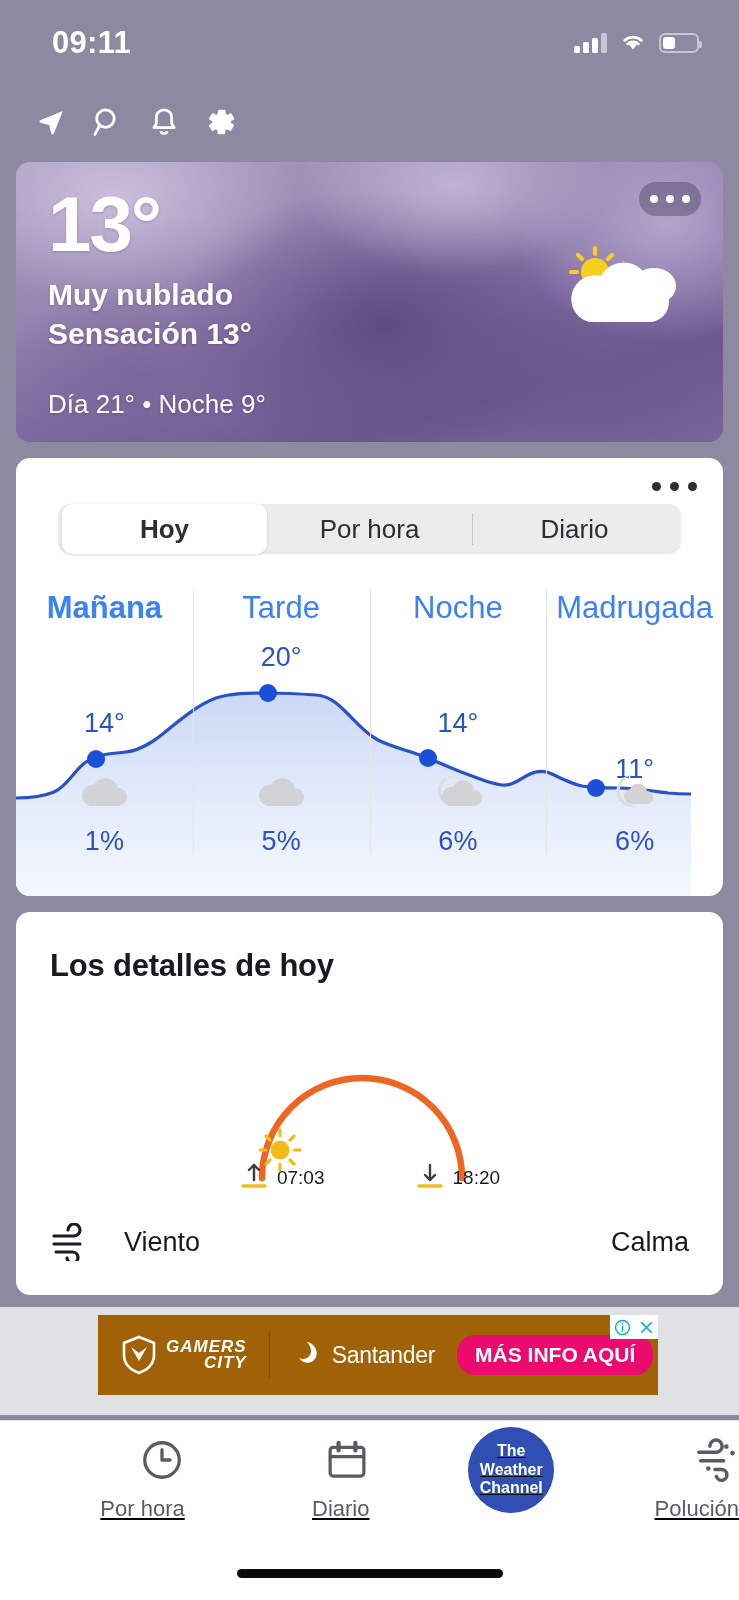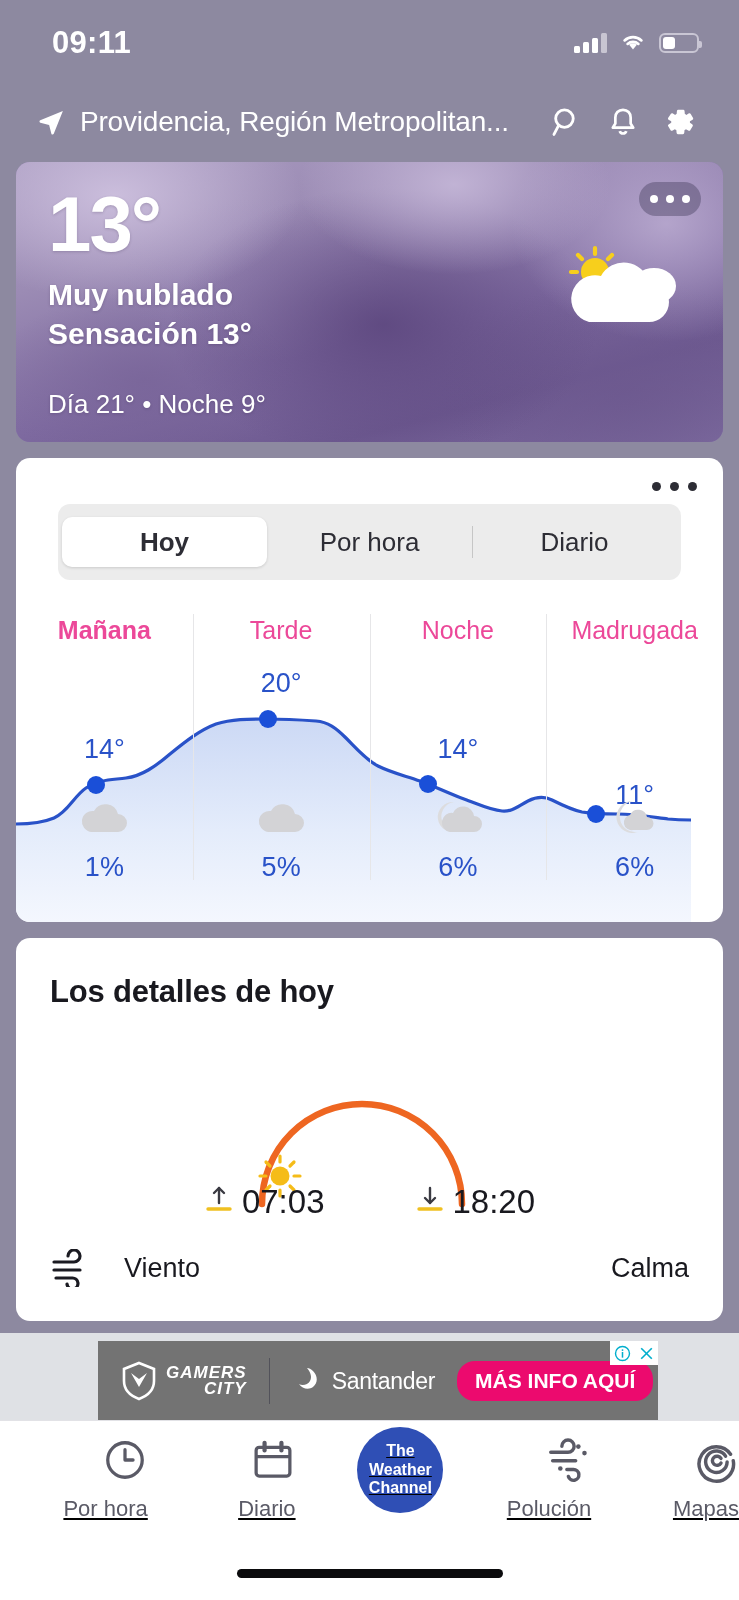--- a/index.html
+++ b/index.html
@@ -178,21 +178,21 @@
   }
   .card-menu {
     position: absolute; top: 24px; right: 26px;
     display: flex; gap: 9px; cursor: pointer;
   }
   .card-menu i { width: 9px; height: 9px; border-radius: 50%; background: #2d2d35; display: block; }
 
   
   .tabs-wrap { padding: 46px 42px 0 42px; }
   .tabs {
-    height: 76px;
+    height: 50px;
     background: #ececec;
     border-radius: 12px;
     display: flex;
     align-items: center;
     padding: 4px;
     position: relative;
   }
   .tab {
     flex: 1 1 0;
     height: 50px;
@@ -235,22 +235,22 @@
     align-items: center;
   }
   .fc-col + .fc-col::before {
     content: "";
     position: absolute; left: 0; top: 12px; bottom: 42px;
     width: 1px;
     background: #e6e6e8;
   }
   .fc-label {
     margin-top: 14px;
-    font-size: 25px;
-    color: #ec4899;
+    font-size: 31px;
+    color: #3b82f6;
   }
   .fc-label.bold { font-weight: 700; }
   .fc-temp {
     position: absolute;
     font-size: 27px;
     color: #2952c8;
     font-weight: 400;
   }
   .fc-svg { position: absolute; left: 0; top: 0; }
   .fc-bottom {
@@ -292,21 +292,21 @@
     left: 0; right: 0; bottom: 6px;
     display: flex;
     justify-content: center;
     gap: 90px;
     align-items: center;
   }
   .sun-t {
     display: flex;
     align-items: center;
     gap: 8px;
-    font-size: 33px;
+    font-size: 19px;
     color: #19191f;
   }
   .wind-row {
     display: flex;
     align-items: center;
     padding: 20px 34px 34px 34px;
     border-top: 1px solid transparent;
   }
   .wind-icon { width: 44px; flex: 0 0 44px; display: flex; }
   .wind-label {
@@ -324,21 +324,21 @@
   .ad-zone {
     margin-top: 12px;
     background: #dfe1e5;
     padding: 8px 0 20px 0;
     display: flex;
     justify-content: center;
   }
   .ad {
     position: relative;
     width: 560px; height: 80px;
-    background: #737373;
+    background: #a16207;
     display: flex;
     align-items: center;
     overflow: hidden;
     margin-left: 17px;
   }
   .ad-gamers {
     display: flex; align-items: center; gap: 10px;
     padding-left: 24px;
   }
   .ad-gc-text {
@@ -462,21 +462,20 @@
       </span>
     </div>
   </div>
 
   <div class="header">
     <span class="loc-arrow">
       <svg width="30" height="30" viewBox="0 0 24 24">
         <path d="M21.5 3.2 L3.4 10.6 c-.9.4-.8 1.7.1 1.9 l7 1.8 1.8 7 c.2.9 1.5 1 1.9.1 Z" fill="#fff"></path>
       </svg>
     </span>
-    <div class="loc-name">Providencia, Región Metropolitan...</div>
     <div class="hdr-btn">
       <svg width="34" height="34" viewBox="0 0 24 24">
         <circle cx="10.2" cy="9.6" r="6.2" stroke="#fff" stroke-width="2" fill="none"></circle>
         <line x1="6.2" y1="14.2" x2="2.8" y2="20.8" stroke="#fff" stroke-width="2" stroke-linecap="round"></line>
       </svg>
     </div>
     <div class="hdr-btn">
       <svg width="34" height="34" viewBox="0 0 24 24">
         <path d="M12 3.4 c-3.3 0-5.4 2.4-5.4 5.4 v4.3 l-1.8 2.9 h14.4 l-1.8-2.9 V8.8 c0-3-2.1-5.4-5.4-5.4 z" stroke="#fff" stroke-width="1.9" fill="none" stroke-linejoin="round"></path>
         <path d="M9.7 18.4 a2.4 2.4 0 0 0 4.6 0" stroke="#fff" stroke-width="1.9" fill="none"></path>
@@ -780,29 +779,19 @@
           <circle cx="17.4" cy="5" r="1.2" fill="#5a5a66"></circle>
           <circle cx="20.6" cy="8.4" r="1.2" fill="#5a5a66"></circle>
           <line x1="4" y1="12.4" x2="16" y2="12.4" stroke="#5a5a66" stroke-width="1.8" stroke-linecap="round"></line>
           <circle cx="8" cy="16.4" r="1.2" fill="#5a5a66"></circle>
           <path d="M11.4 17 h3.4 a2.8 2.8 0 1 1-2.6 3.6" fill="none" stroke="#5a5a66" stroke-width="1.8" stroke-linecap="round"></path>
         </svg>
       </span>
       <span class="nav-label">Polución</span>
     </div>
 
-    <div class="nav-item">
-      <span>
-        <svg width="46" height="46" viewBox="0 0 24 24">
-          <path d="M19.6 9 A9 9 0 1 0 21 12.4" fill="none" stroke="#5a5a66" stroke-width="1.8" stroke-linecap="round"></path>
-          <path d="M17 10 A5.6 5.6 0 1 0 17.8 13" fill="none" stroke="#5a5a66" stroke-width="1.8" stroke-linecap="round"></path>
-          <path d="M14.6 11.2 A2.4 2.4 0 1 0 14.6 13.6" fill="none" stroke="#5a5a66" stroke-width="1.8" stroke-linecap="round"></path>
-        </svg>
-      </span>
-      <span class="nav-label">Mapas</span>
-    </div>
   </div>
 
   <div class="homebar-wrap">
     <div class="homebar"></div>
   </div>
 
 </div>
 
 </body></html>

